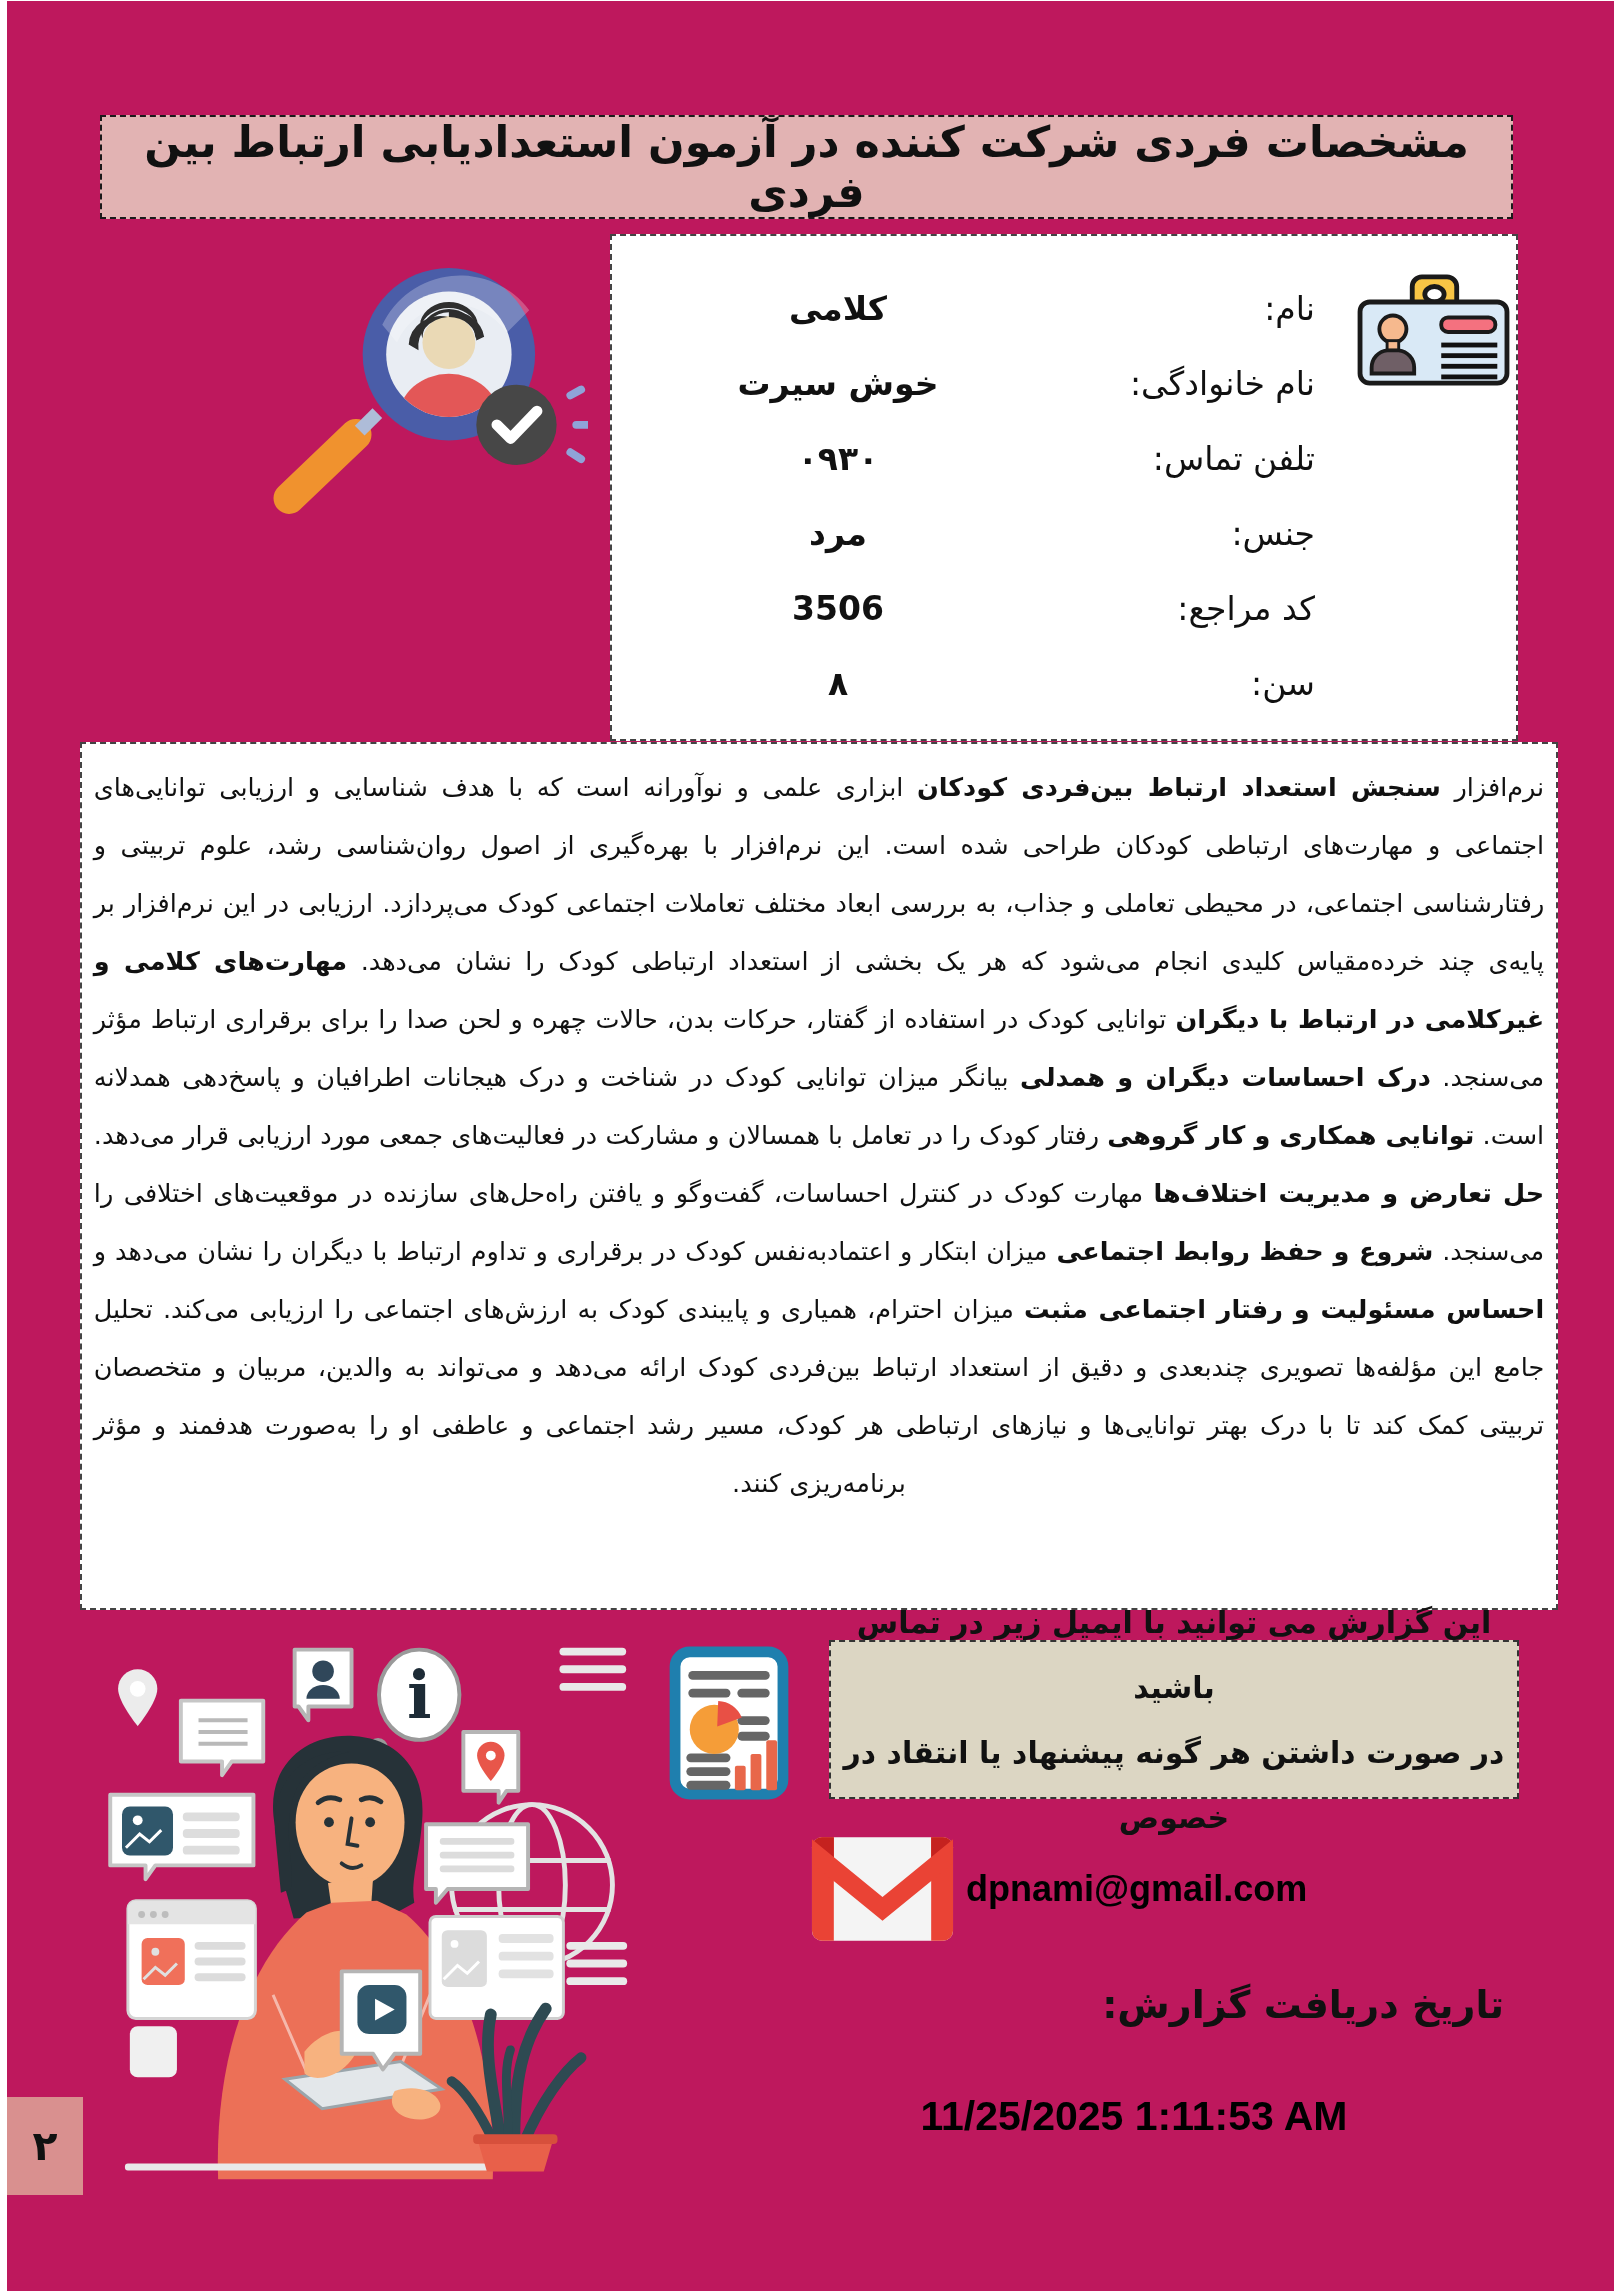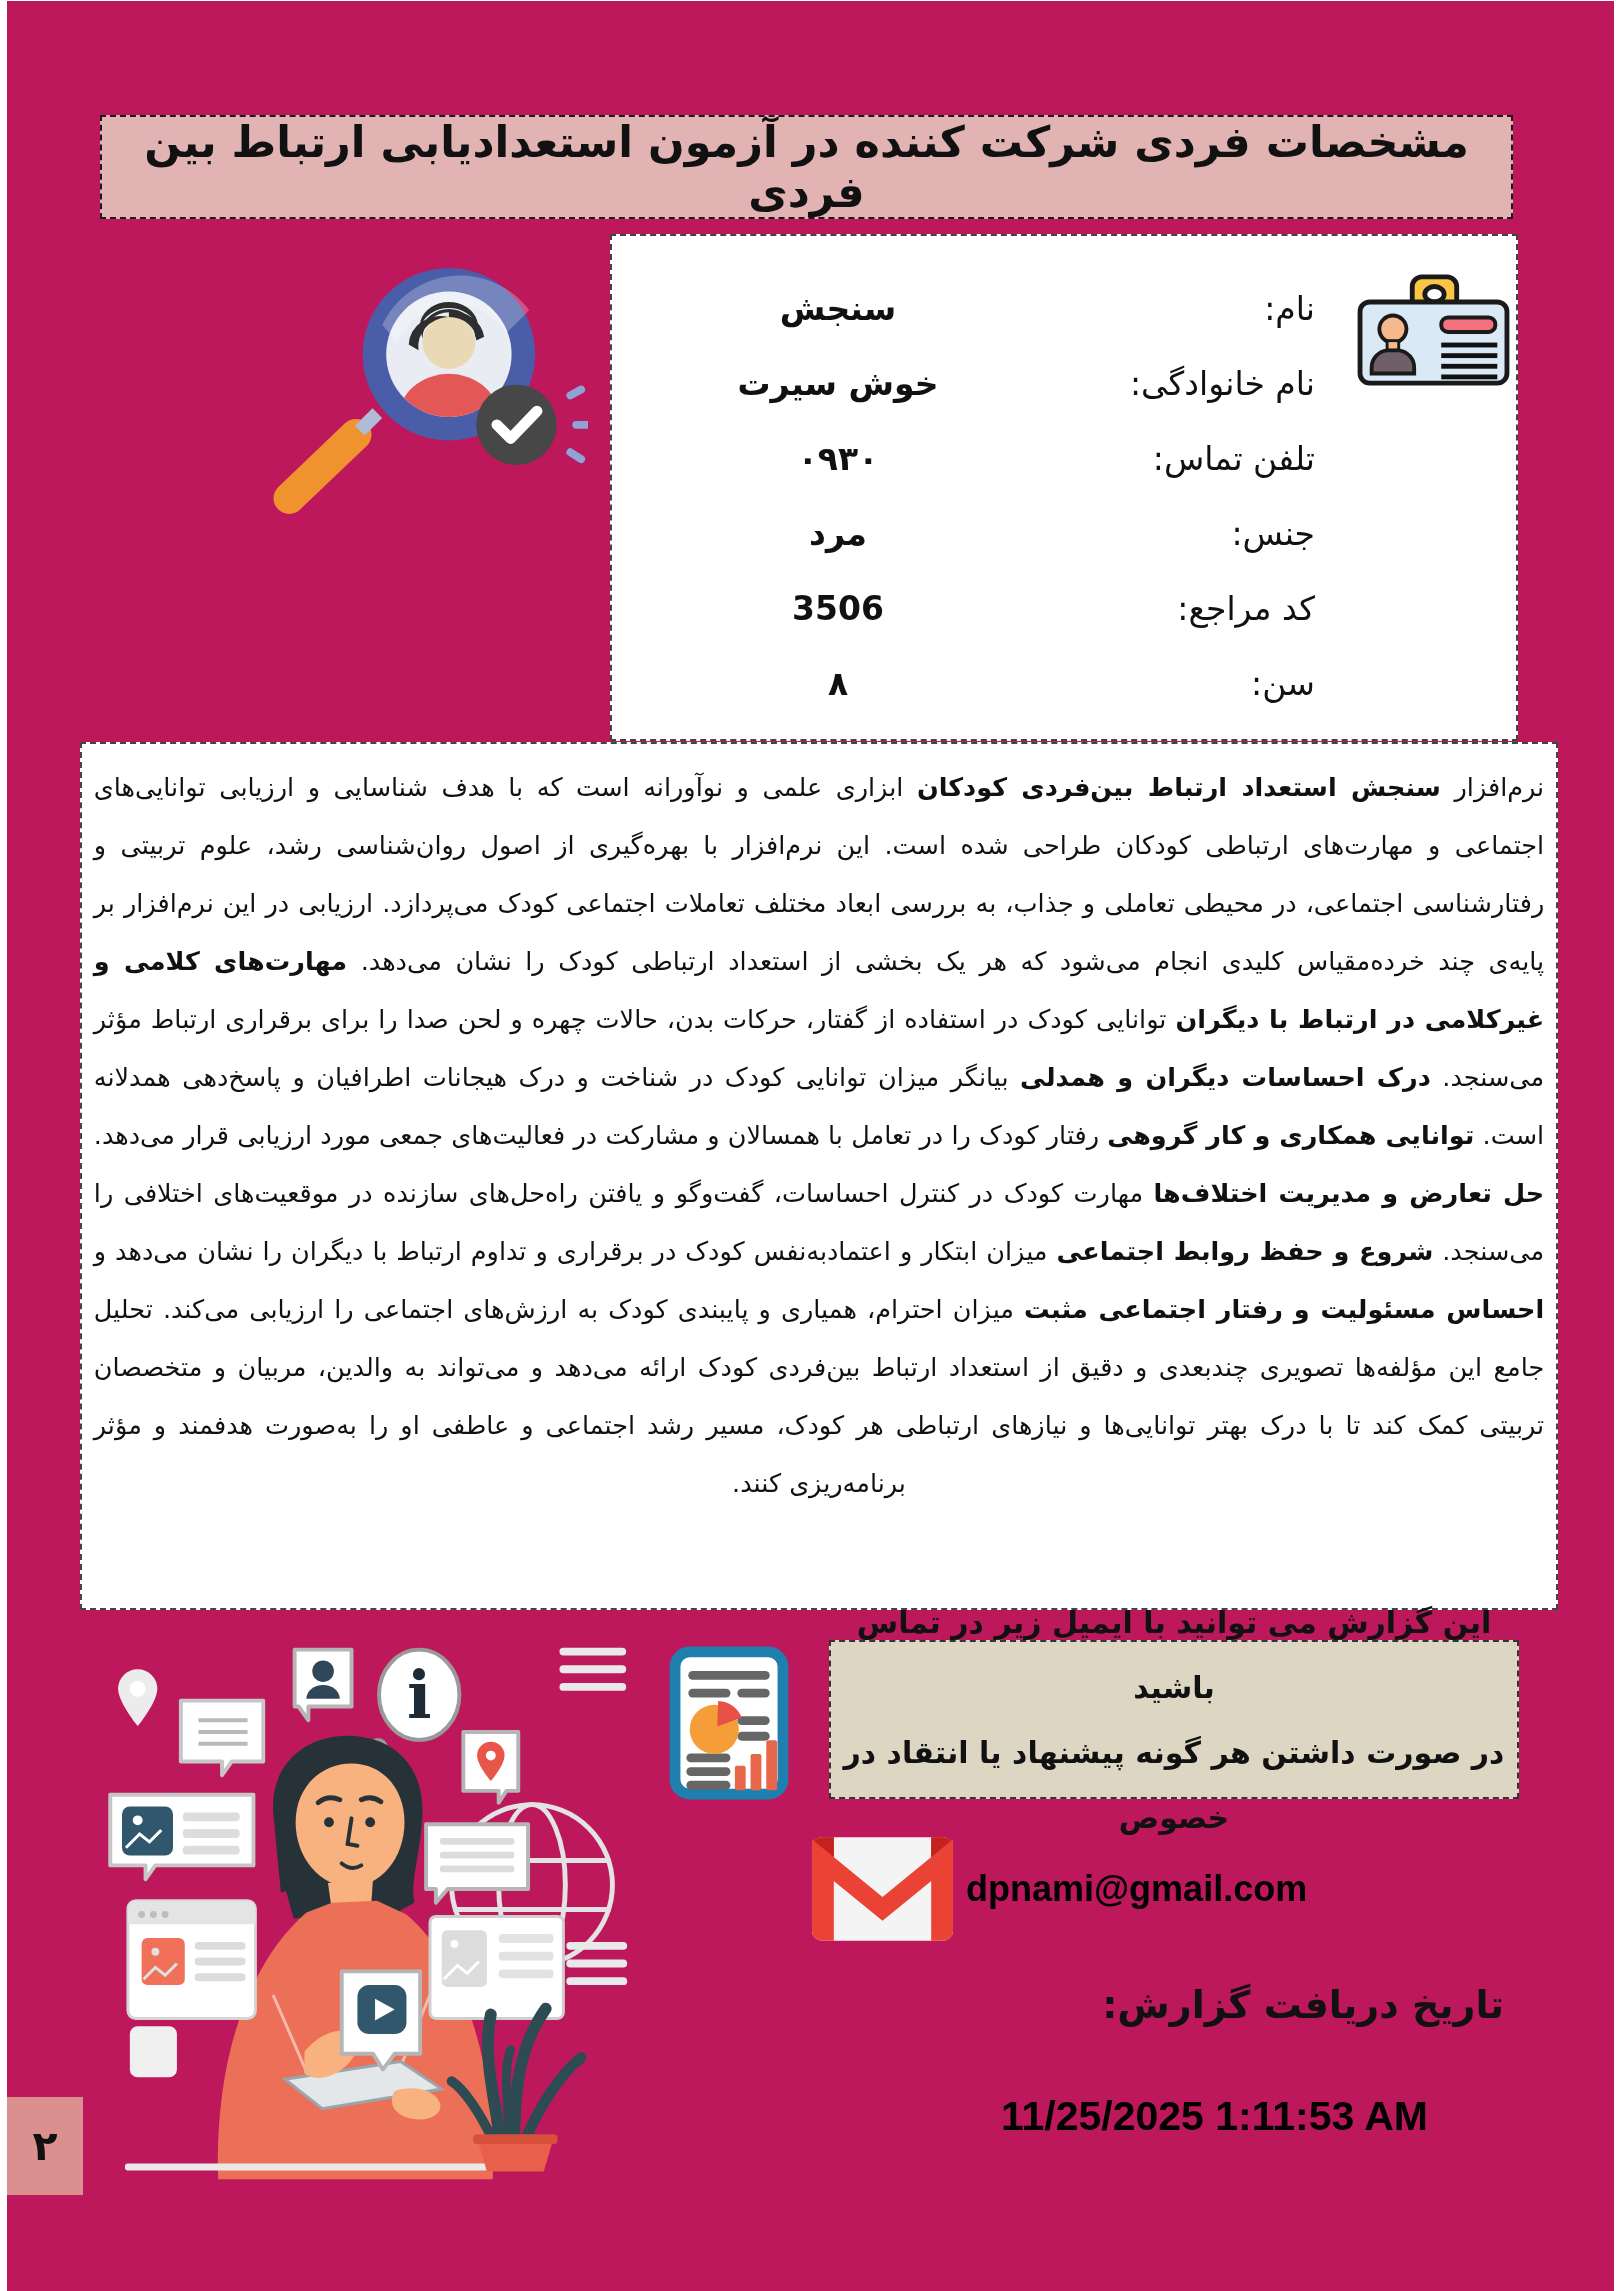--- a/index.html
+++ b/index.html
@@ -57,21 +57,21 @@
   .gmail-icon { width:149px; height:114px; }
   .email-text {
     font-family:"Liberation Sans", sans-serif;
     font-size:36px; font-weight:bold; color:#000; direction:ltr;
   }
   .date-label {
     position:absolute; right:110px; top:1982px;
     direction:rtl; font-size:38px; font-weight:bold; color:#111; white-space:nowrap;
   }
   .datetime {
-    position:absolute; left:833px; top:2092px; width:588px; text-align:right;
+    position:absolute; left:833px; top:2092px; width:588px; text-align:center;
     font-family:"Liberation Sans", sans-serif;
     font-size:41px; font-weight:bold; color:#000; direction:ltr;
   }
   .page-badge {
     position:absolute; left:0; top:2096px; width:76px; height:98px;
     background:#d9908f; display:flex; align-items:center; justify-content:center;
     font-size:41px; font-weight:bold; color:#111;
   }
 </style>
 </head>
@@ -115,21 +115,21 @@
       <path d="M16 104 v-6 a18 18 0 0 1 16 -18 h12 a18 18 0 0 1 16 18 v6 Z" fill="#6f5f66" stroke="#1a1a1a" stroke-width="4"></path>
       <rect x="88" y="46" width="56" height="15" rx="7" fill="#f4717f" stroke="#1a1a1a" stroke-width="4"></rect>
       <rect x="88" y="72" width="58" height="5" fill="#111"></rect>
       <rect x="88" y="83" width="58" height="5" fill="#111"></rect>
       <rect x="88" y="94" width="58" height="5" fill="#111"></rect>
       <rect x="88" y="105" width="58" height="5" fill="#111"></rect>
     </svg>
     <div class="info-rows">
       <div class="info-row">
         <div class="info-label">نام:</div>
-        <div class="info-value">سنجش</div>
+        <div class="info-value">کلامی</div>
       </div>
       <div class="info-row">
         <div class="info-label">نام خانوادگی:</div>
         <div class="info-value">خوش سیرت</div>
       </div>
       <div class="info-row">
         <div class="info-label">تلفن تماس:</div>
         <div class="info-value">۰۹۳۰</div>
       </div>
       <div class="info-row">

